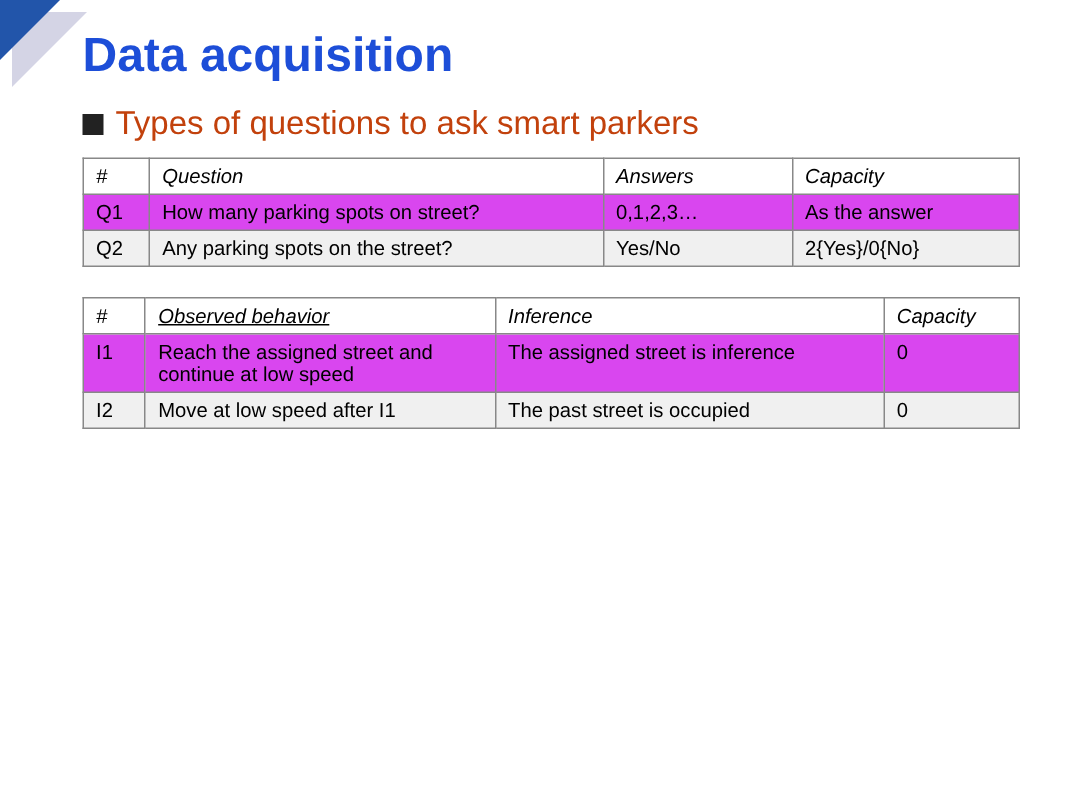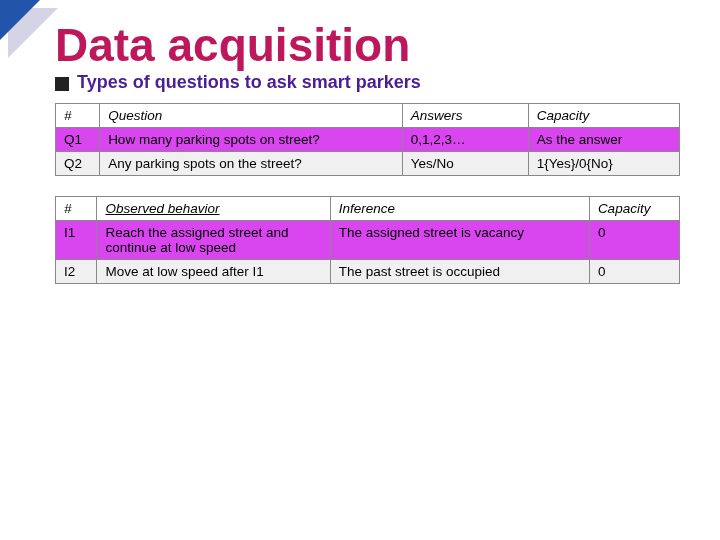--- a/index.html
+++ b/index.html
@@ -40,45 +40,46 @@
       background: #aaaacc;
       clip-path: polygon(0 0, 100% 0, 0 100%);
       opacity: 0.5;
     }
 
     .main-content {
       padding: 18px 40px 20px 55px;
     }
 
     .page-title {
-      font-size: 46px;
+      font-size: 32px;
       font-weight: bold;
-      color: #be185d;
+      color: #1d4ed8;
+      margin-bottom: 14px;
     }
 
     .section-header {
       display: flex;
       align-items: center;
       margin-bottom: 10px;
     }
 
     .bullet-square {
       display: inline-block;
       width: 14px;
       height: 14px;
       background: #222;
       margin-right: 8px;
       flex-shrink: 0;
       margin-top: 2px;
     }
 
     .section-title {
-      font-size: 18px;
-      font-weight: bold;
-      color: #4c1d95;
+      font-size: 22px;
+      font-weight: normal;
+      color: #c2410c;
     }
 
     table {
       border-collapse: collapse;
       width: 100%;
       margin-bottom: 20px;
       font-size: 13.5px;
     }
 
     table thead tr th {
@@ -141,40 +142,40 @@
       <tr>
         <td>Q1</td>
         <td>How many parking spots on street?</td>
         <td>0,1,2,3…</td>
         <td>As the answer</td>
       </tr>
       <tr>
         <td>Q2</td>
         <td>Any parking spots on the street?</td>
         <td>Yes/No</td>
-        <td>1{Yes}/0{No}</td>
+        <td>2{Yes}/0{No}</td>
       </tr>
     </tbody>
   </table>
 
 
   <table>
     <thead>
       <tr>
         <th class="col-num">#</th>
         <th class="col-obs">Observed behavior</th>
         <th class="col-inference">Inference</th>
         <th class="col-cap2">Capacity</th>
       </tr>
     </thead>
     <tbody>
       <tr>
         <td>I1</td>
         <td>Reach the assigned street and continue at low speed</td>
-        <td>The assigned street is vacancy</td>
+        <td>The assigned street is inference</td>
         <td>0</td>
       </tr>
       <tr>
         <td>I2</td>
         <td>Move at low speed after I1</td>
         <td>The past street is occupied</td>
         <td>0</td>
       </tr>
     </tbody>
   </table>

